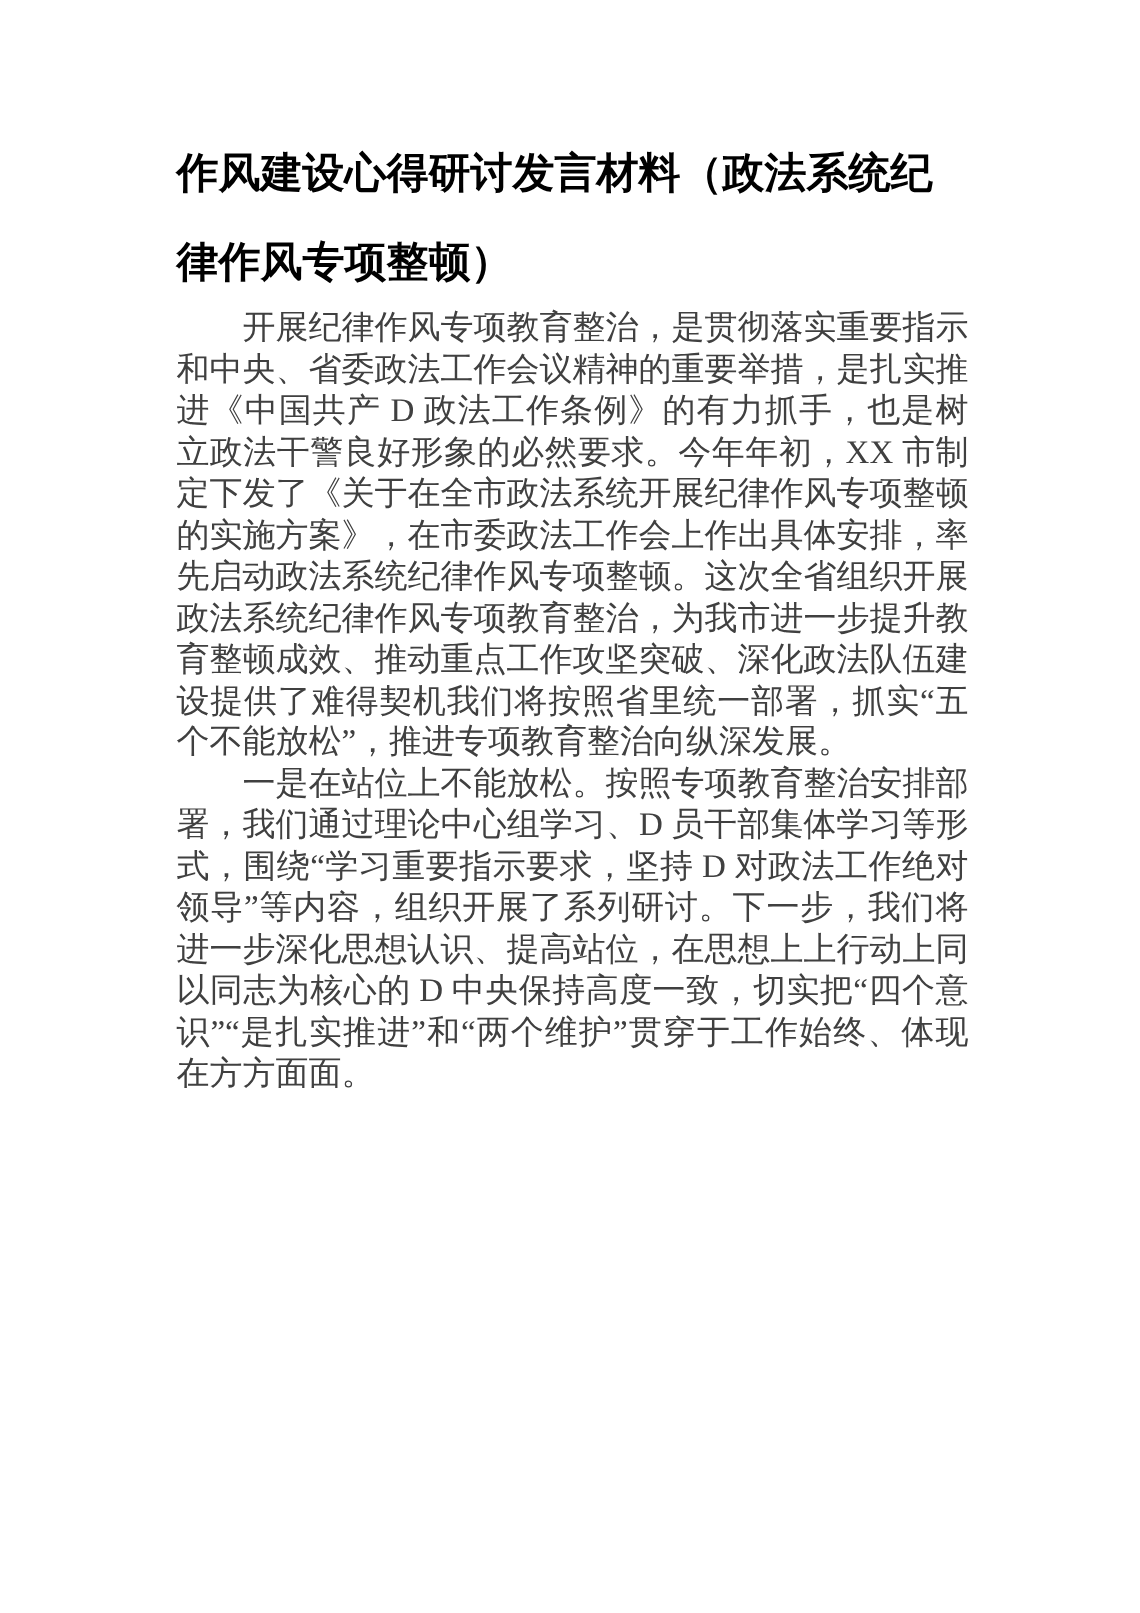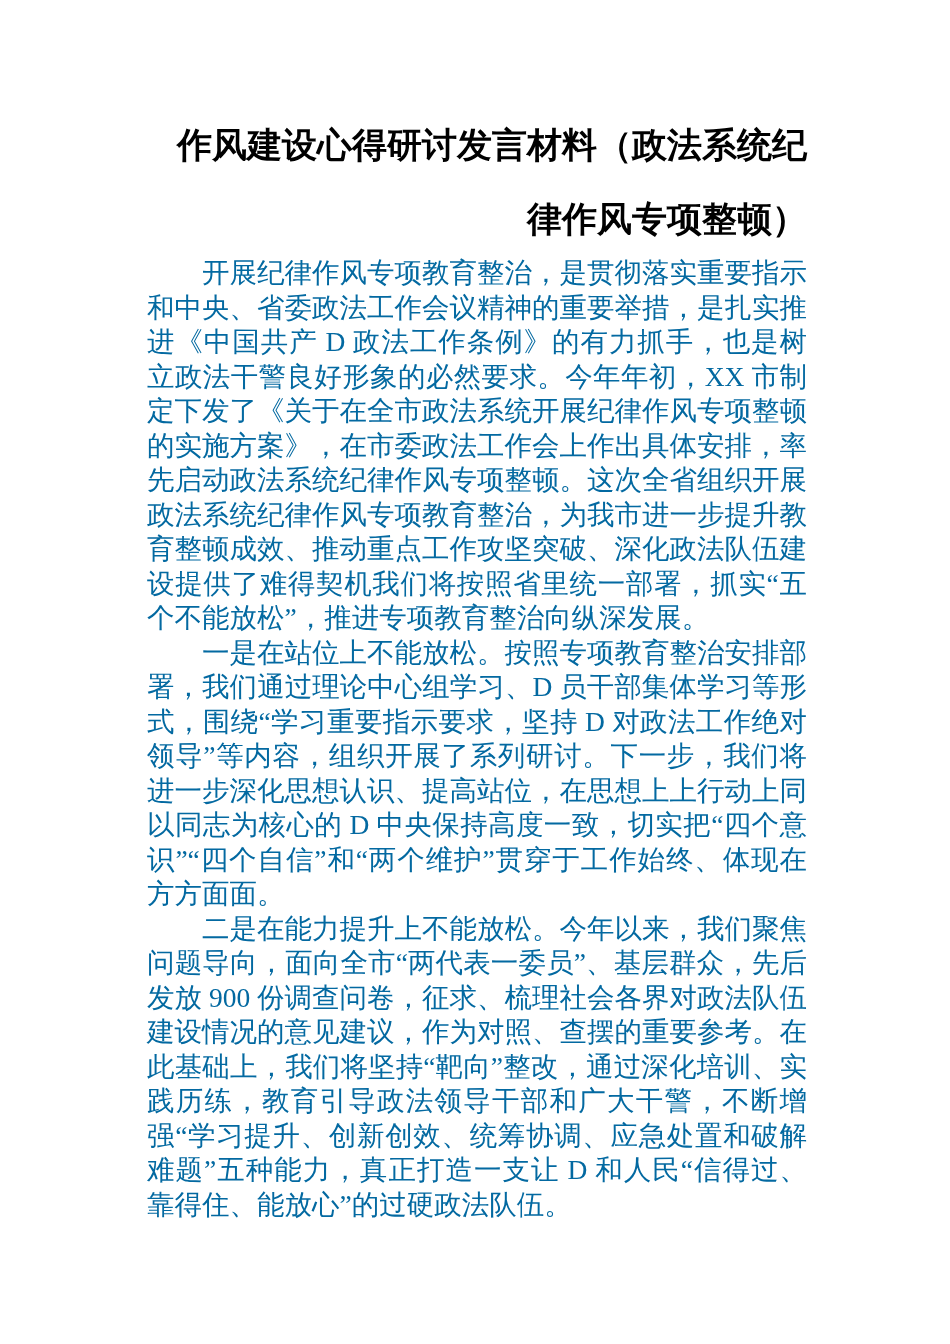--- a/index.html
+++ b/index.html
@@ -15,41 +15,40 @@
     color: #000000;
     overflow: hidden;
     box-sizing: border-box;
   }
   .doc-title {
     margin: 108px 143px 0 147px;
     font-family: "Liberation Sans", "DejaVu Sans", sans-serif;
     font-weight: bold;
     font-size: 35px;
     line-height: 74px;
-    text-align: right;
+    text-align: left;
     color: #000000;
   }
   .doc-body {
     margin: 0 143px 0 147px;
     font-family: "Liberation Serif", "DejaVu Serif", serif;
     font-size: 27.5px;
     line-height: 34.5px;
     text-align: justify;
-    color: #0369a1;
+    color: #404040;
   }
   .doc-body p {
     margin: 0;
     padding: 0;
     text-indent: 2em;
     text-justify: inter-ideograph;
   }
 </style>
 </head>
 <body>
 
 <div class="page">
   <h1 class="doc-title">作风建设心得研讨发言材料（政法系统纪律作风专项整顿）</h1>
   <div class="doc-body">
     <p>开展纪律作风专项教育整治，是贯彻落实重要指示和中央、省委政法工作会议精神的重要举措，是扎实推进《中国共产 D 政法工作条例》的有力抓手，也是树立政法干警良好形象的必然要求。今年年初，XX 市制定下发了《关于在全市政法系统开展纪律作风专项整顿的实施方案》，在市委政法工作会上作出具体安排，率先启动政法系统纪律作风专项整顿。这次全省组织开展政法系统纪律作风专项教育整治，为我市进一步提升教育整顿成效、推动重点工作攻坚突破、深化政法队伍建设提供了难得契机我们将按照省里统一部署，抓实“五个不能放松”，推进专项教育整治向纵深发展。</p>
-    <p>一是在站位上不能放松。按照专项教育整治安排部署，我们通过理论中心组学习、D 员干部集体学习等形式，围绕“学习重要指示要求，坚持 D 对政法工作绝对领导”等内容，组织开展了系列研讨。下一步，我们将进一步深化思想认识、提高站位，在思想上上行动上同以同志为核心的 D 中央保持高度一致，切实把“四个意识”“四个自信”和“两个维护”贯穿于工作始终、体现在方方面面。</p>
-    <p>二是在能力提升上不能放松。今年以来，我们聚焦问题导向，面向全市“两代表一委员”、基层群众，先后发放 900 份调查问卷，征求、梳理社会各界对政法队伍建设情况的意见建议，作为对照、查摆的重要参考。在此基础上，我们将坚持“靶向”整改，通过深化培训、实践历练，教育引导政法领导干部和广大干警，不断增强“学习提升、创新创效、统筹协调、应急处置和破解难题”五种能力，真正打造一支让 D 和人民“信得过、靠得住、能放心”的过硬政法队伍。</p>
+    <p>一是在站位上不能放松。按照专项教育整治安排部署，我们通过理论中心组学习、D 员干部集体学习等形式，围绕“学习重要指示要求，坚持 D 对政法工作绝对领导”等内容，组织开展了系列研讨。下一步，我们将进一步深化思想认识、提高站位，在思想上上行动上同以同志为核心的 D 中央保持高度一致，切实把“四个意识”“是扎实推进”和“两个维护”贯穿于工作始终、体现在方方面面。</p>
   </div>
 </div>
 
 </body></html>

